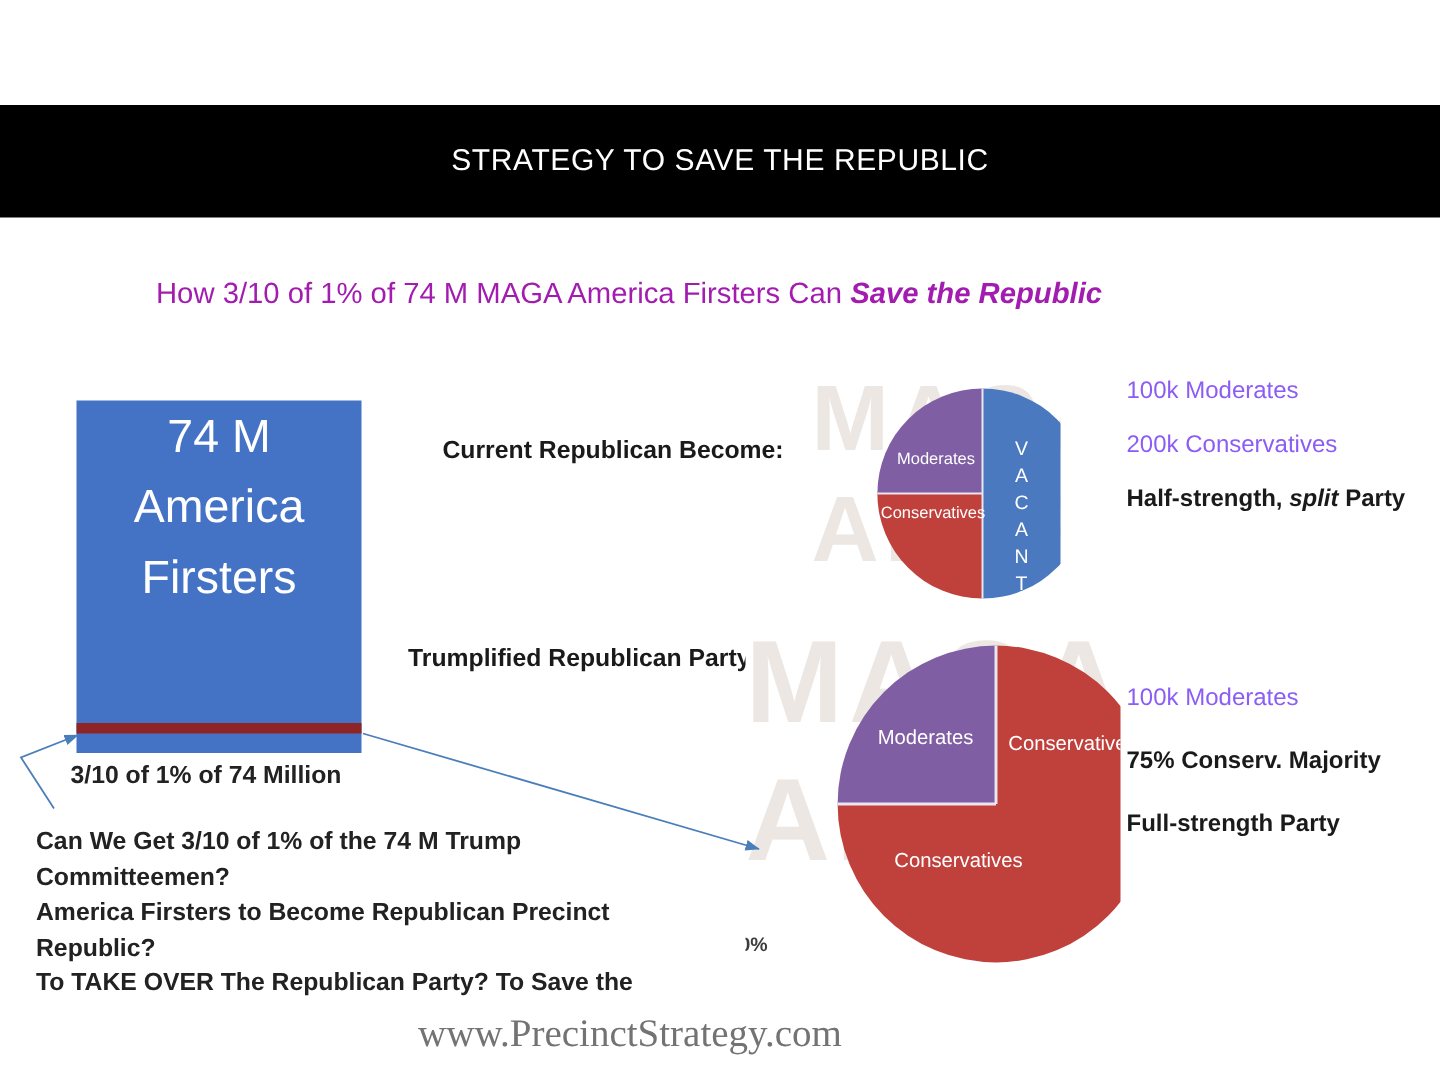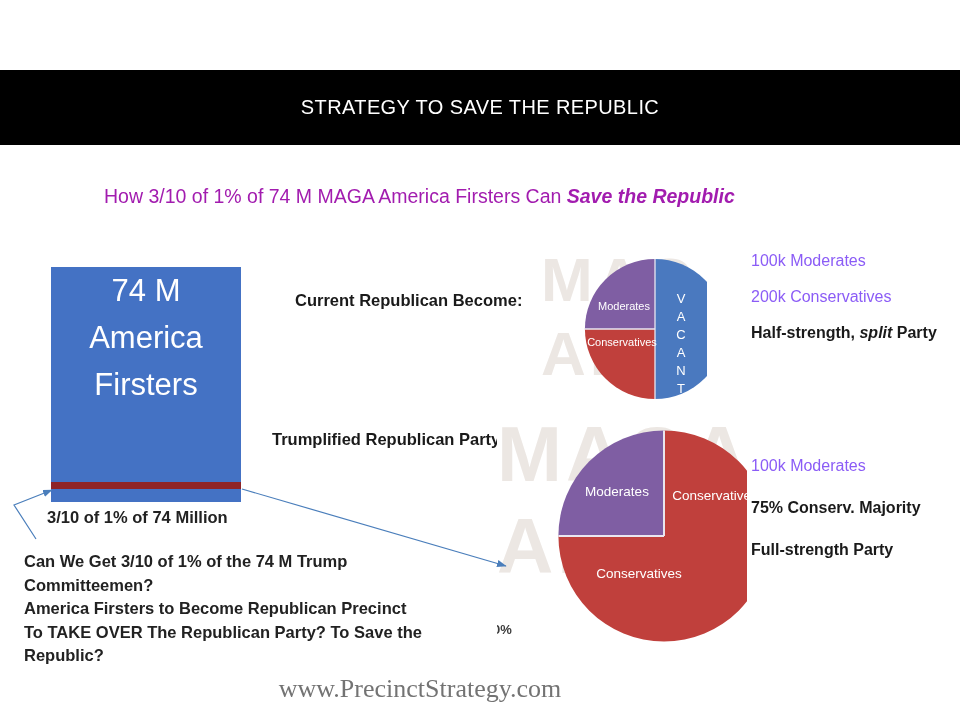--- a/index.html
+++ b/index.html
@@ -227,22 +227,22 @@
     <div class="bluebox-line">Firsters</div>
   </div>
   <div class="redbar"></div>
 
   <div class="callout">3/10 of 1% of 74 Million</div>
 
   <div class="bodytext">
     <div>Can We Get 3/10 of 1% of the 74 M Trump</div>
     <div>Committeemen?</div>
     <div>America Firsters to Become Republican Precinct</div>
+    <div>Republic?</div>
     <div>To TAKE OVER The Republican Party?  To Save the</div>
-    <div>Republic?</div>
   </div>
 
   <div class="section-label label-current">Current Republican Become:</div>
   <div class="section-label label-trumplified">Trumplified Republican Party:</div>
 
   <div class="pie-panel" style="left:541px; top:249px; width:166px; height:158px;">
     <div class="watermark" style="top:-6px;">MAGA
 AMERICA</div>
     <div class="pie-wrap" style="left:9px; top:7px;">
       <svg class="pie-svg" width="146" height="146" viewBox="0 0 100 100">

